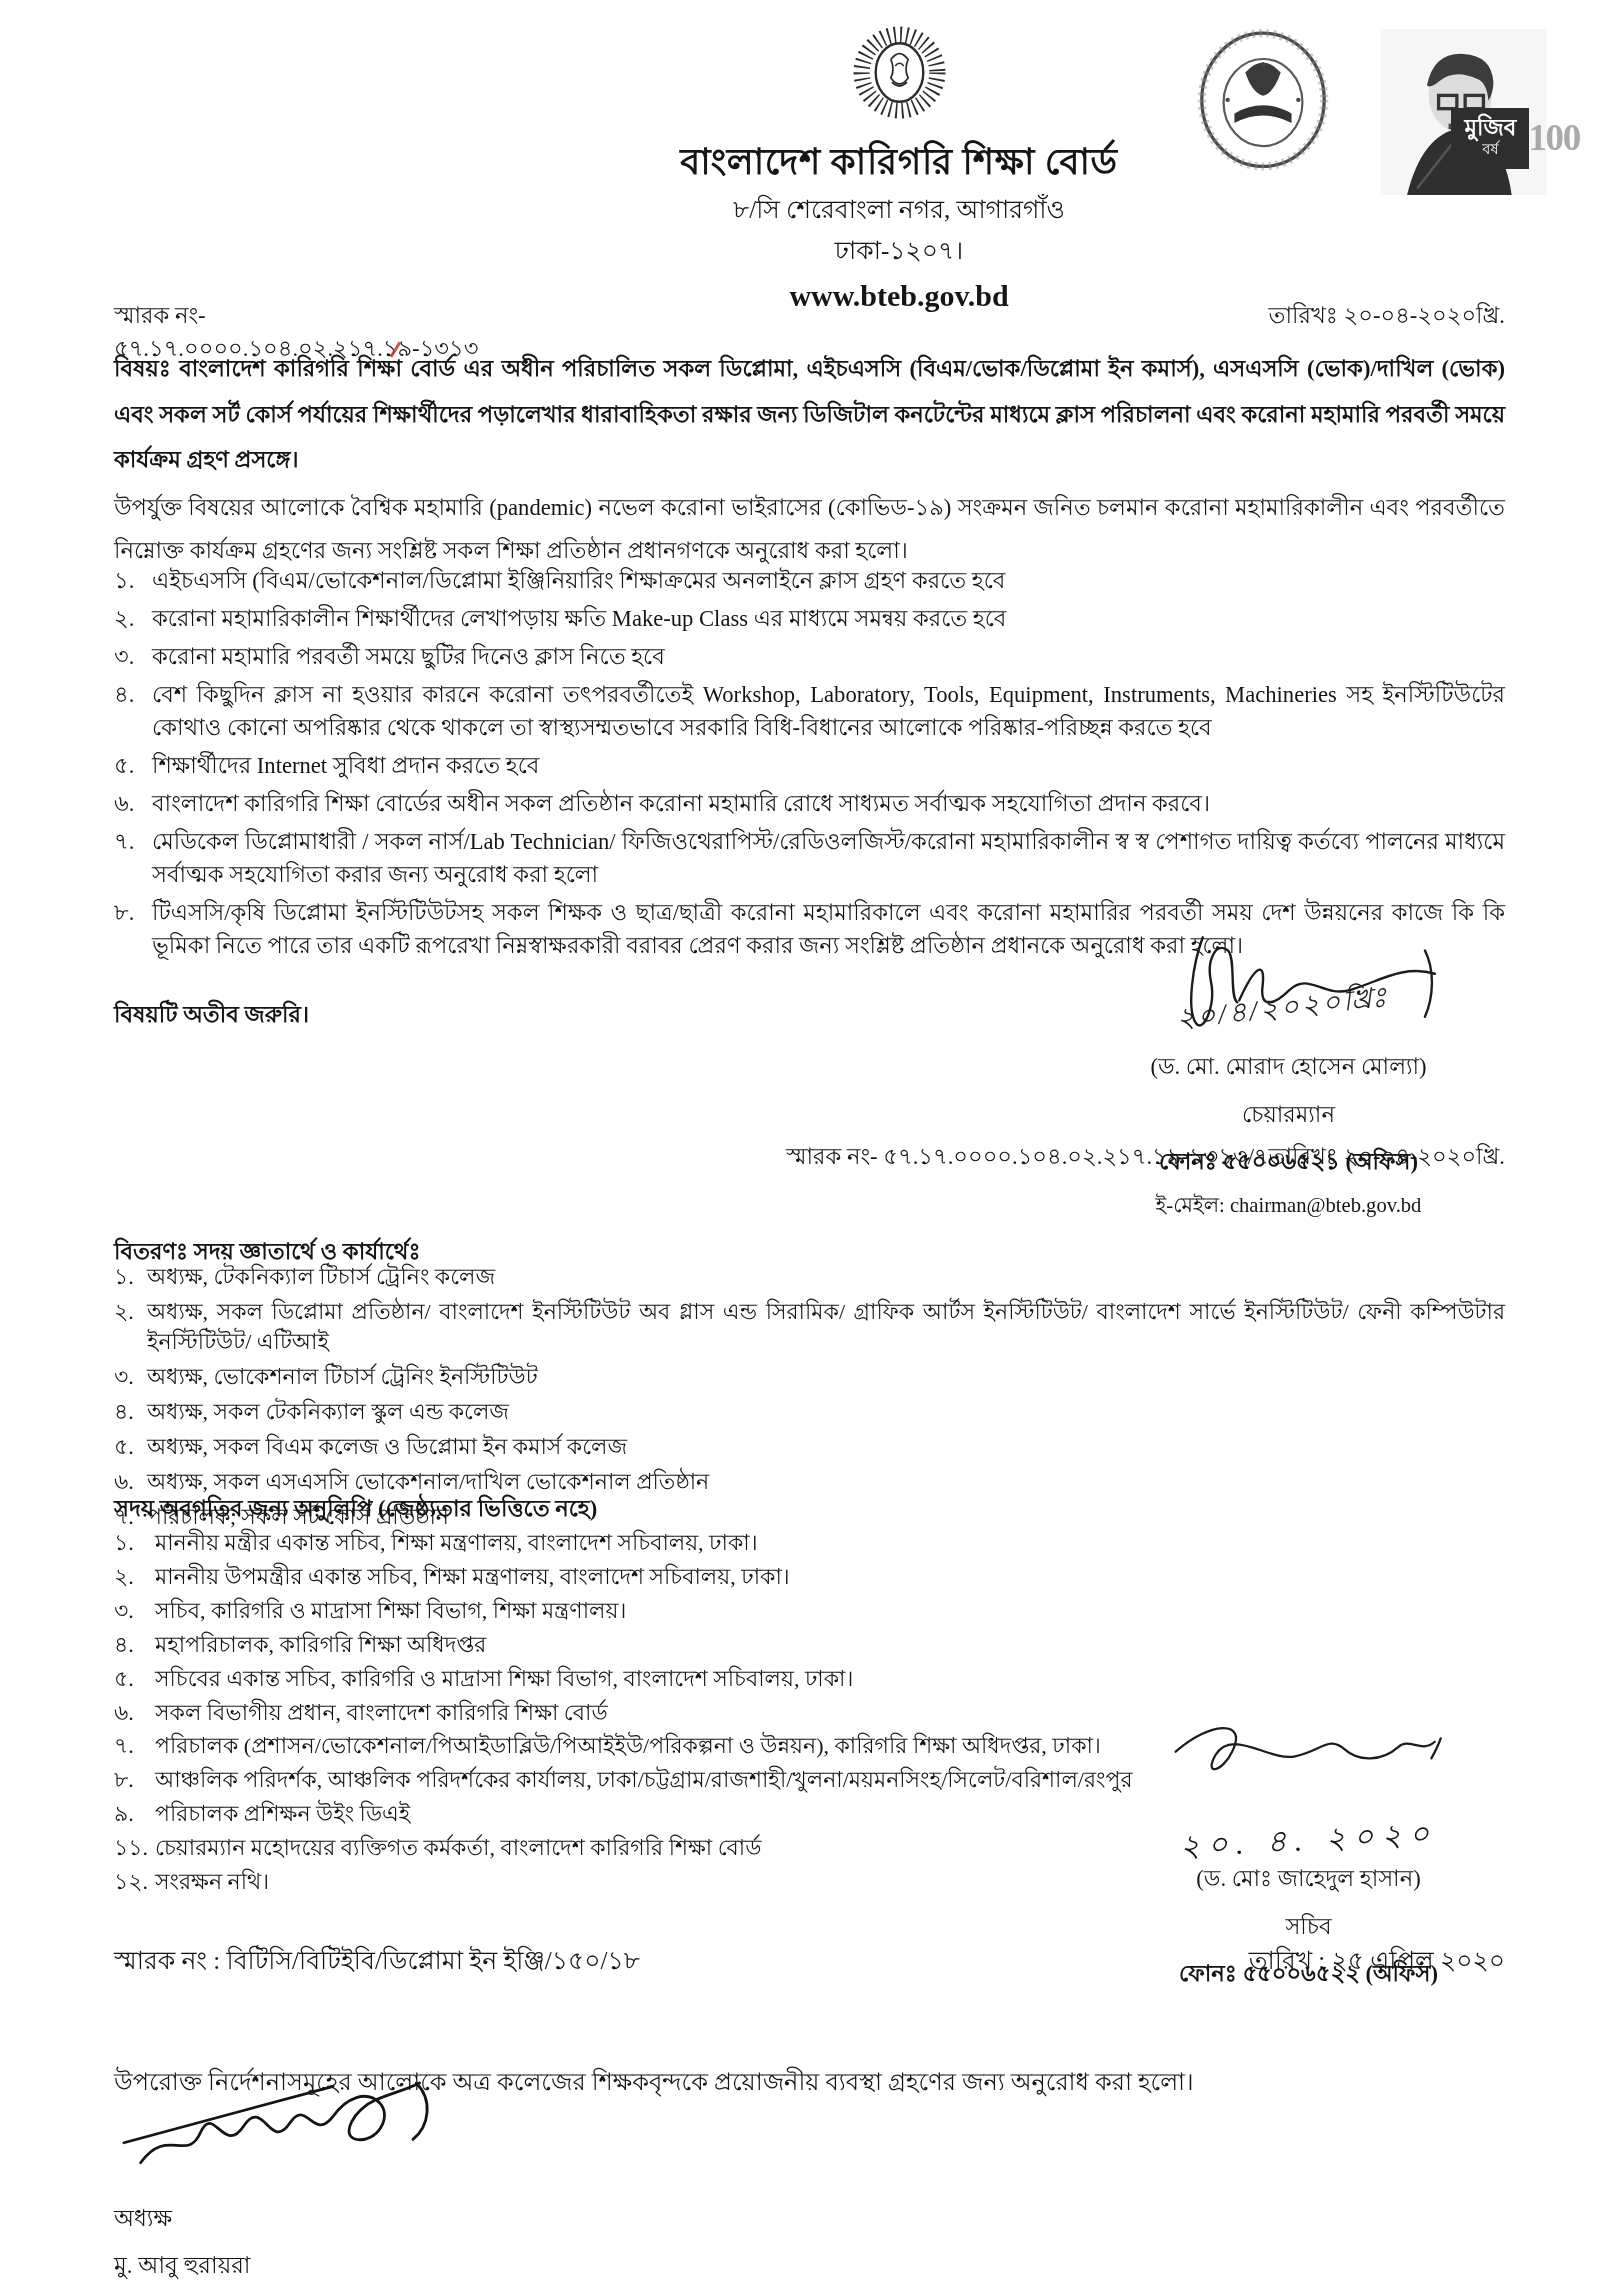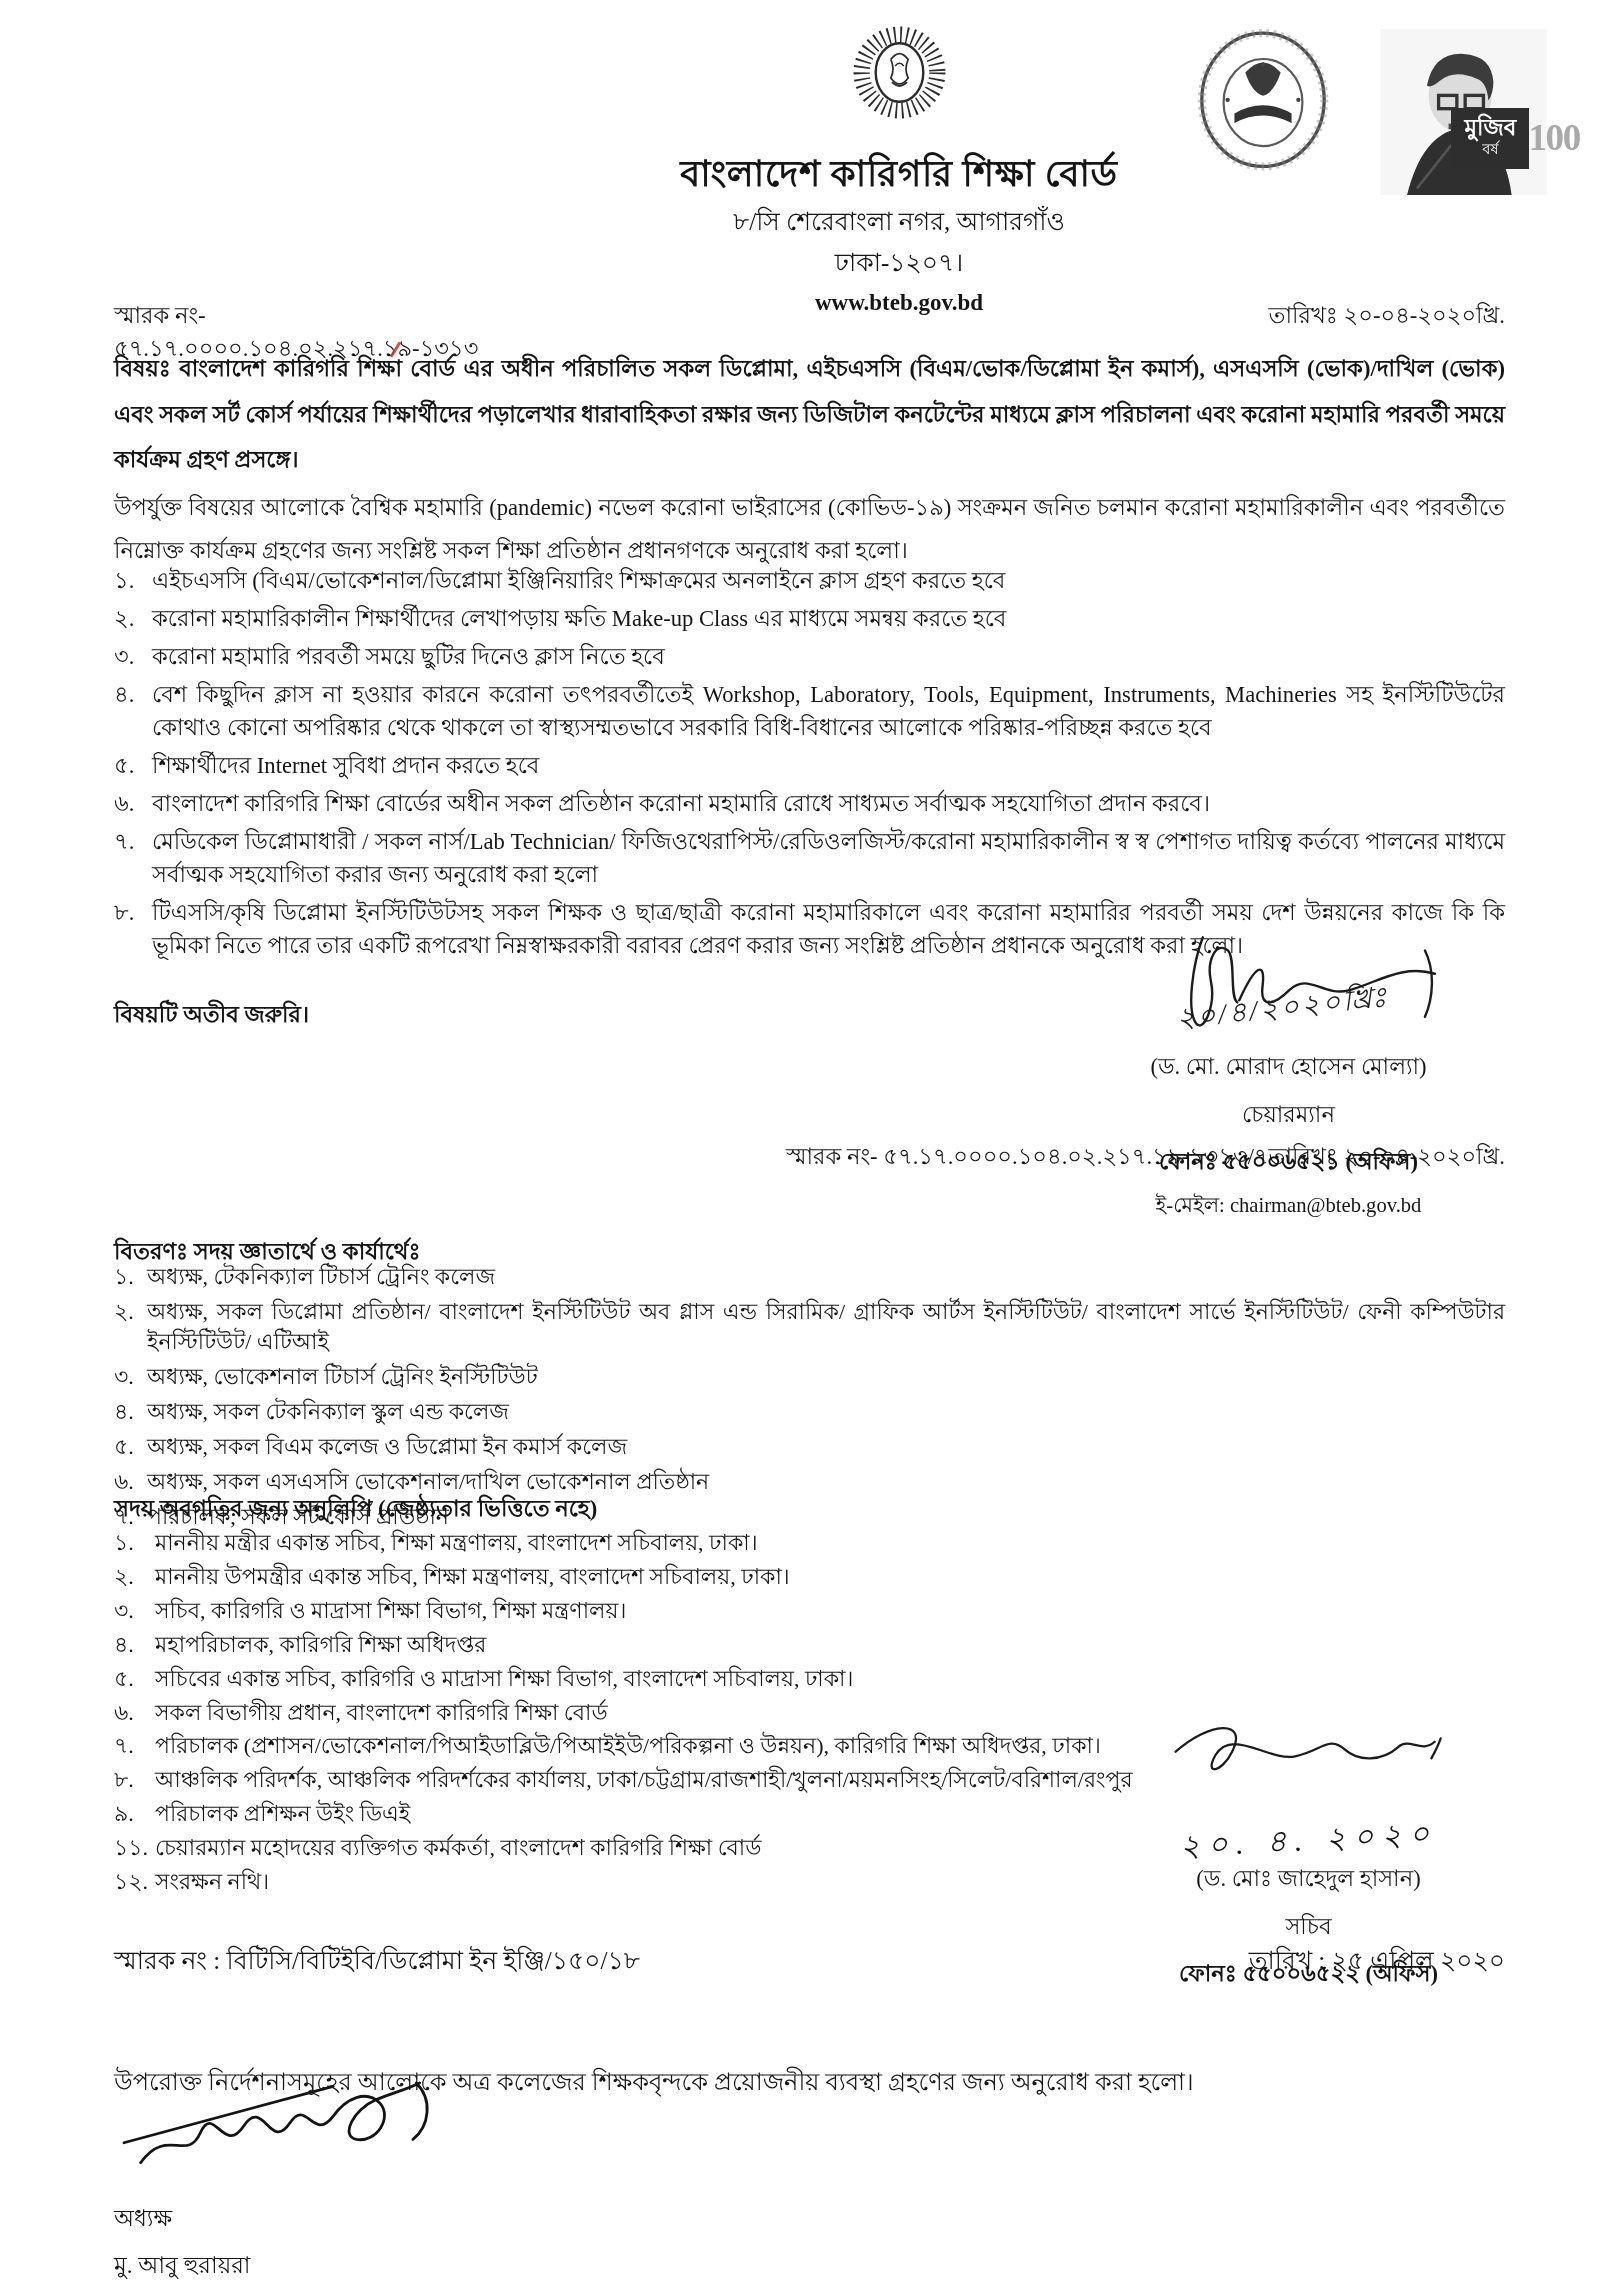--- a/index.html
+++ b/index.html
@@ -10,23 +10,23 @@
     position:relative;overflow:hidden;
     font-size:22.6px;line-height:1.45;
   }
   .abs{position:absolute;left:114px;right:109px;}
   .row{display:flex;justify-content:space-between;align-items:flex-start;}
   .bold{font-weight:bold;}
   .just{text-align:justify;}
 
   
   .header-center{position:absolute;left:584px;width:630px;text-align:center;top:13.3px;}
-  .org-name{font-size:36px;font-weight:bold;letter-spacing:0.7px;margin-top:16px;}
+  .org-name{font-size:36px;font-weight:bold;letter-spacing:0.7px;margin-top:4px;}
   .addr{font-size:25px;margin-top:4px;}
-  .site{font-size:23px;font-weight:bold;margin-top:5.3px;}
+  .site{font-size:30px;font-weight:bold;margin-top:5.3px;}
   .header-logos{position:absolute;top:29px;right:66px;display:flex;gap:48px;align-items:flex-start;}
   .mujib-wrap{position:relative;width:169px;height:166px;filter:grayscale(1);}
   .mujib-box{position:absolute;right:18.6px;bottom:26.5px;width:78px;height:61px;background:#2e2e2e;
     display:flex;flex-direction:column;align-items:center;justify-content:center;color:#fff;}
   .mujib-box .l1{font-size:22.6px;font-weight:bold;line-height:1;}
   .mujib-box .l2{font-size:14.6px;line-height:1.3;}
   .mujib-100{position:absolute;right:-32px;bottom:30.5px;font-size:37px;font-weight:bold;color:#a9a9a9;letter-spacing:-1.3px;}
 
   
   .memo1{top:300px;}

